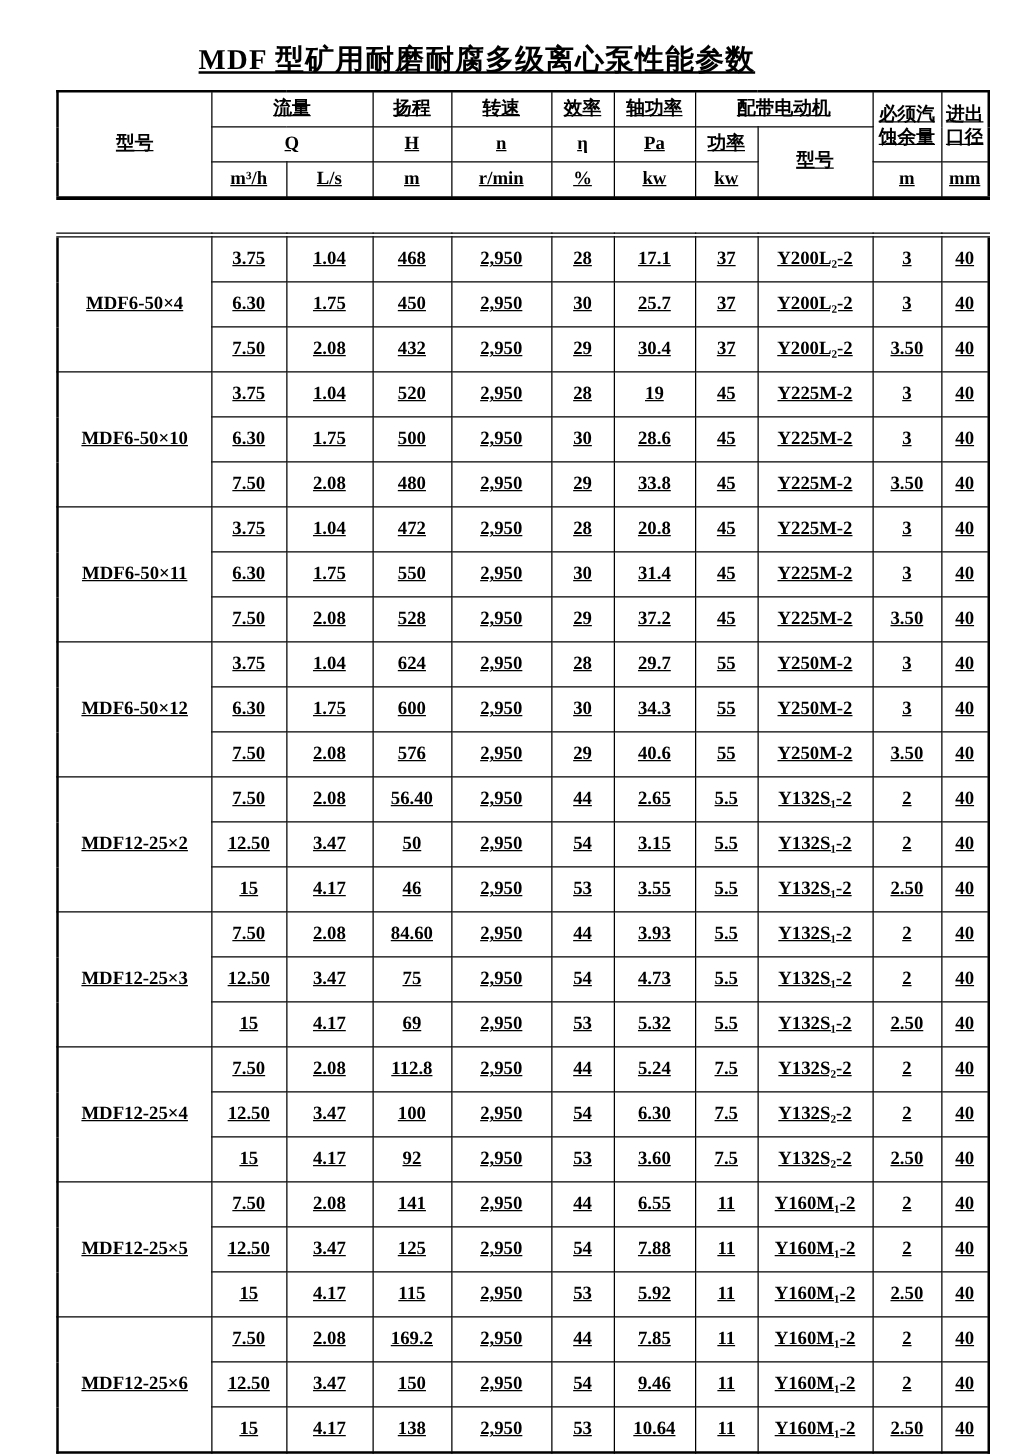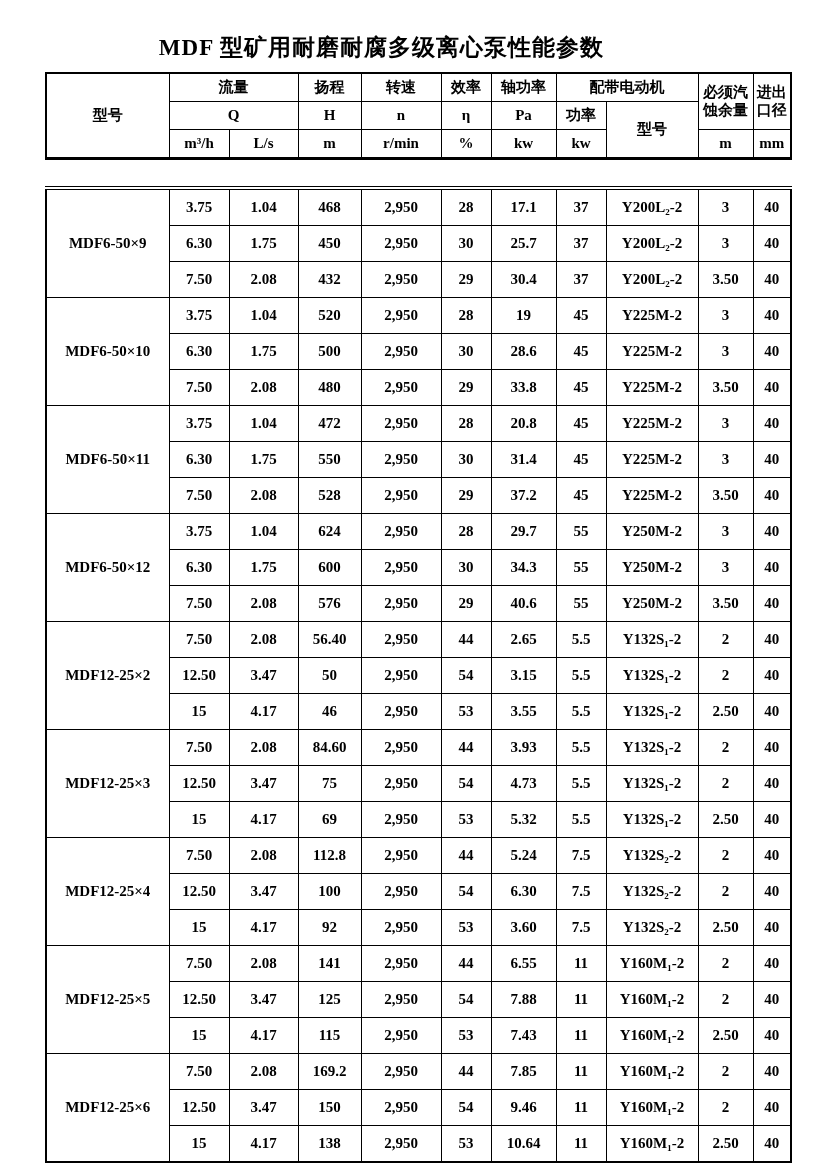--- a/index.html
+++ b/index.html
@@ -13,20 +13,21 @@
     position: relative;
     width: 826px;
     height: 1165px;
     background: #ffffff;
     overflow: hidden;
   }
   .doc {
     width: 673px;
     margin-left: 45px;
     padding-top: 32px;
+    text-decoration: underline;
   }
   .doc-title {
     font-size: 23px;
     font-weight: bold;
     text-align: center;
     margin: 0 0 9px 0;
     letter-spacing: 1px;
     white-space: nowrap;
   }
   table {
@@ -139,21 +140,21 @@
           <col style="width:80px">
           <col style="width:50px">
         <col style="width:65px">
           <col style="width:50px">
           <col style="width:92px">
         <col style="width:55px">
           <col style="width:38px">
       </colgroup>
       <tbody>
           <tr>
-            <td rowspan="3">MDF6-50×9</td>
+            <td rowspan="3">MDF6-50×4</td>
             <td>3.75</td>
             <td>1.04</td>
             <td>468</td>
             <td>2,950</td>
             <td>28</td>
             <td>17.1</td>
             <td>37</td>
             <td>Y200L₂-2</td>
             <td>3</td>
             <td>40</td>
@@ -428,21 +429,21 @@
             <td>Y160M₁-2</td>
             <td>2</td>
             <td>40</td>
           </tr>
           <tr>
             <td>15</td>
             <td>4.17</td>
             <td>115</td>
             <td>2,950</td>
             <td>53</td>
-            <td>7.43</td>
+            <td>5.92</td>
             <td>11</td>
             <td>Y160M₁-2</td>
             <td>2.50</td>
             <td>40</td>
           </tr>
           <tr>
             <td rowspan="3">MDF12-25×6</td>
             <td>7.50</td>
             <td>2.08</td>
             <td>169.2</td>

